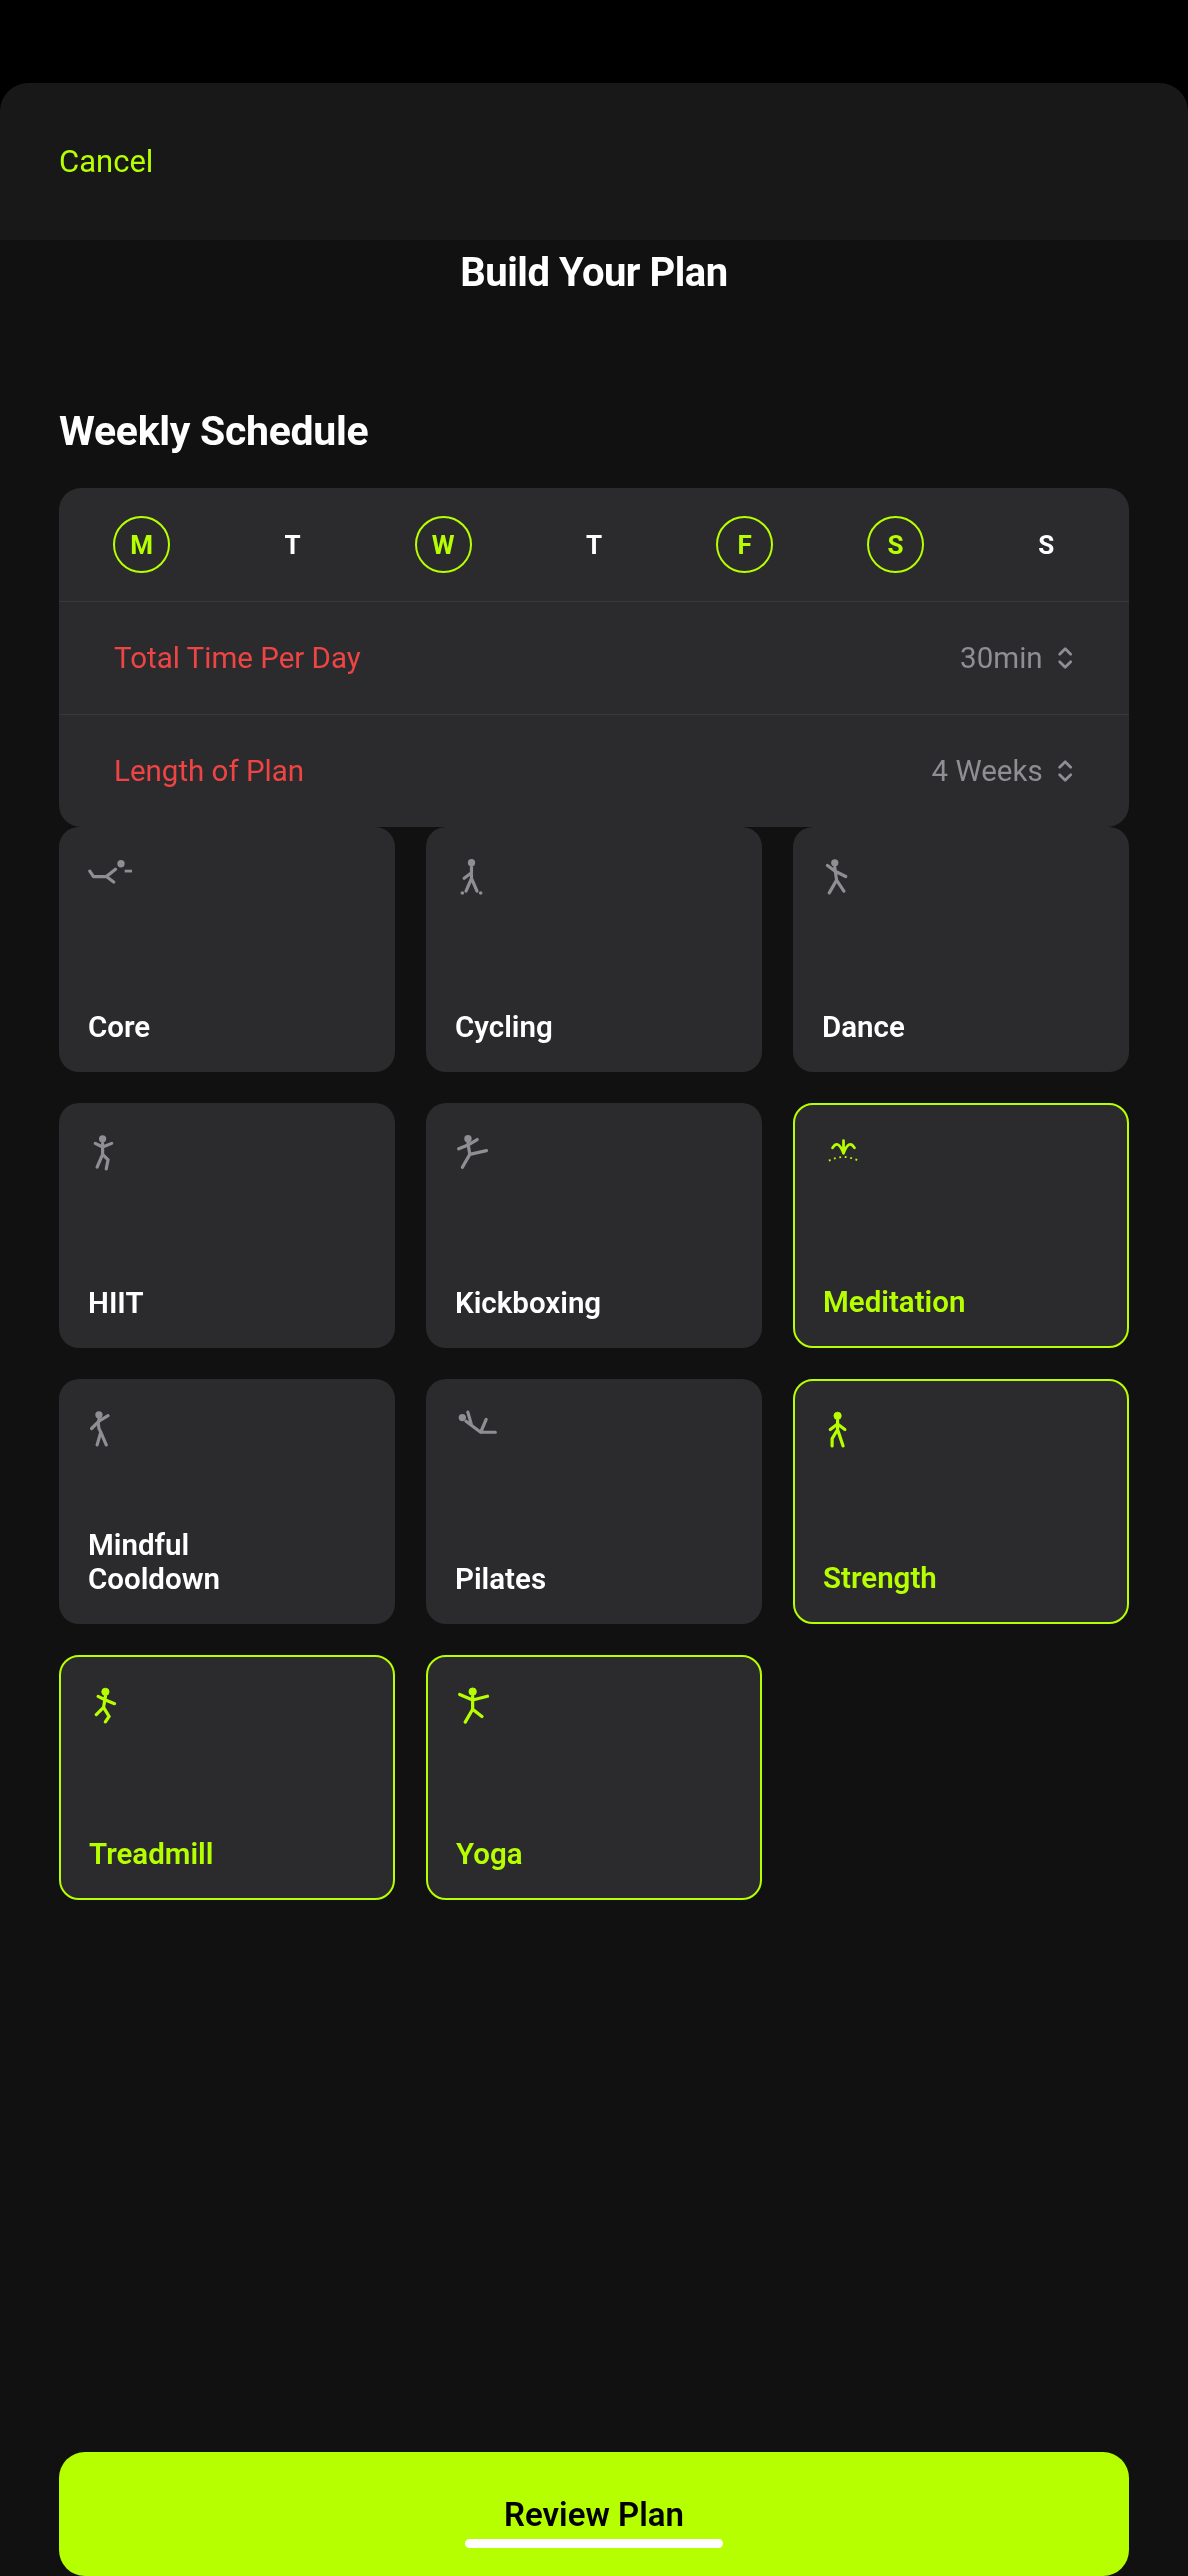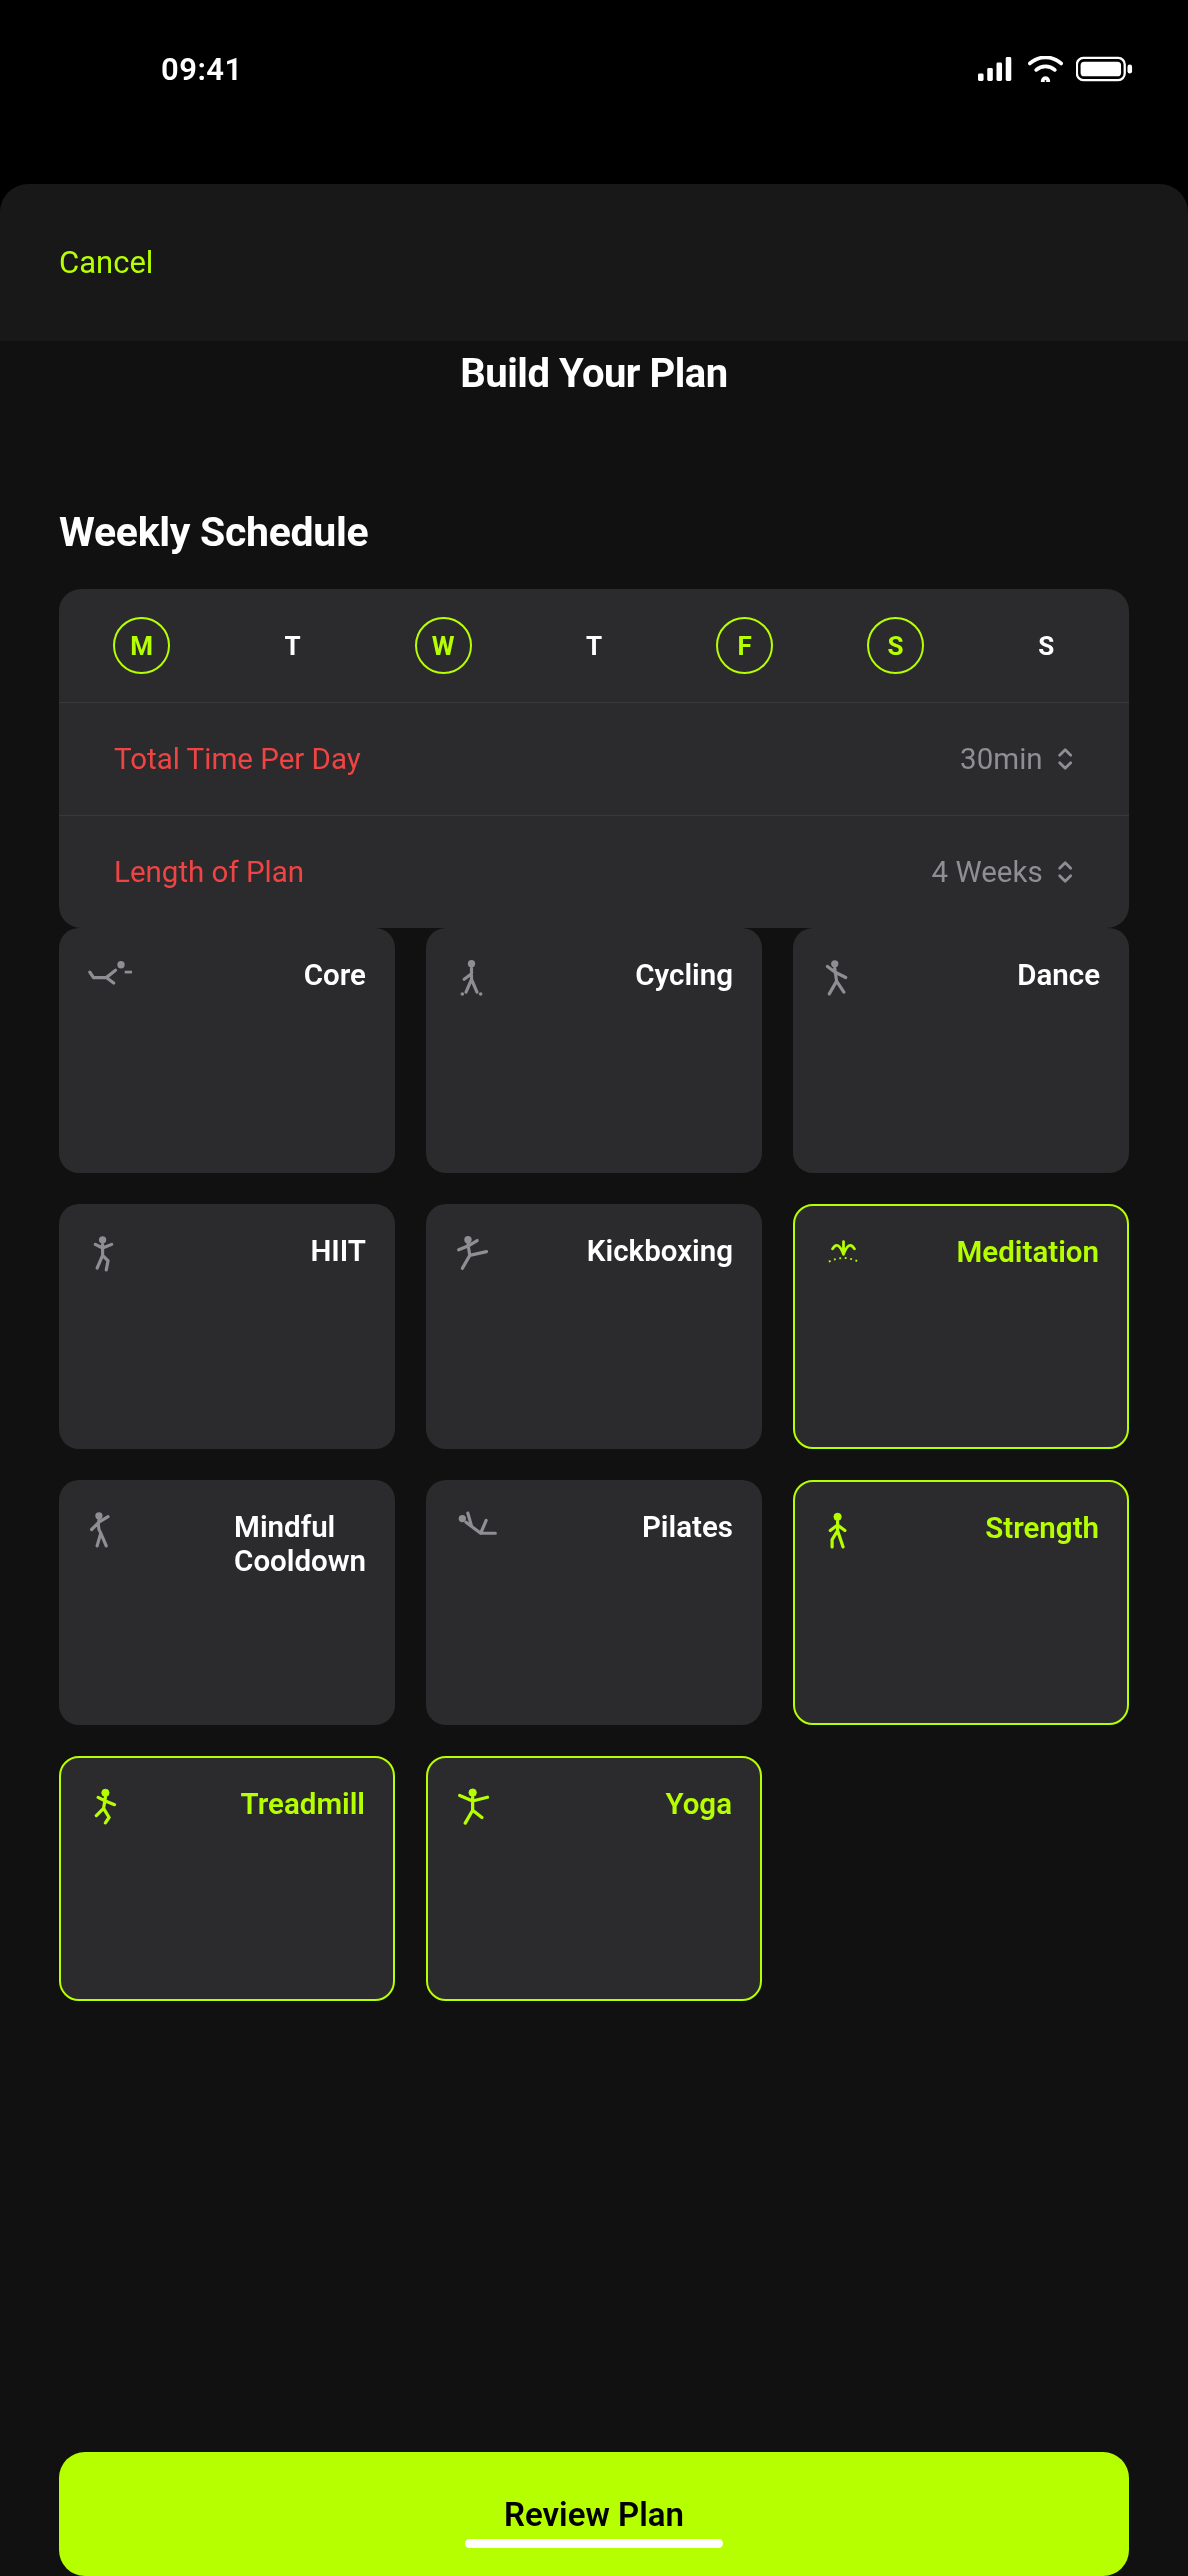--- a/index.html
+++ b/index.html
@@ -29,66 +29,41 @@
 .day-btn { width: 57px; height: 57px; border-radius: 50%; display: flex; align-items: center; justify-content: center; font-size: 26px; font-weight: 700; color: #fff; }
 .day-btn.selected { border: 2.8px solid #b6ff00; color: #b6ff00; }
 .row-sep { border-top: 0.9px solid rgba(255,255,255,0.07); }
 .kv-row { display: flex; align-items: center; justify-content: space-between; padding: 39px 55px; }
 .kv-label { font-size: 29.5px; color: #ef4444; }
 .kv-value { display: flex; align-items: center; gap: 13px; color: #8e8e93; font-size: 29.5px; }
 .stepper-icon svg { display:block; }
 
 
 .activity-grid { display: grid; grid-template-columns: repeat(3, 1fr); gap: 31px; }
-.activity-tile { background: #2b2b2d; border-radius: 20px; height: 245px; padding: 29.5px 28px 26px 28px; display: flex; justify-content: space-between; border: 1.8px solid transparent;}
+.activity-tile { background: #2b2b2d; border-radius: 20px; height: 245px; padding: 29.5px 28px 26px 28px; display: flex; flex-direction: column; justify-content: space-between; border: 1.8px solid transparent;}
 .activity-tile.selected { border: 2.8px solid #b6ff00; }
 .activity-tile.selected .tile-icon svg { stroke: #b6ff00; fill: #b6ff00; }
 .activity-tile.selected .tile-label { color: #b6ff00; }
 .tile-icon { height: 37px; }
 .tile-icon svg { display:block; }
 .tile-label { font-size: 29.5px; font-weight: 600; line-height: 1.15; }
 
 
 .cta-wrap { padding: 74px 59px 0 59px; }
 .cta-btn { width: 100%; height: 124px; background: #b6ff00; color: #000; border-radius: 26px; font-size: 33px; font-weight: 600; display: flex; align-items: center; justify-content: center; }
 
 
 .home-indicator { position: absolute; bottom: 28px; left: 50%; transform: translateX(-50%); width: 258px; height: 9.2px; background: #fff; border-radius: 9.2px; }
 
 .activity-grid .tile-label { white-space: pre-line; }
 </style>
 </head>
 <body>
 
 <div class="screen">
-  <div class="status-bar">
-    <div class="status-time">09:41</div>
-    <div class="status-icons">
-      <span>
-        <svg width="37" height="24" viewBox="0 0 40 26">
-            <rect x="0" y="18" width="6" height="8" rx="1.5" fill="#fff"></rect>
-            <rect x="10" y="12" width="6" height="14" rx="1.5" fill="#fff"></rect>
-            <rect x="20" y="6" width="6" height="20" rx="1.5" fill="#fff"></rect>
-            <rect x="30" y="0" width="6" height="26" rx="1.5" fill="#fff"></rect>
-          </svg>
-      </span>
-      <span>
-        <svg width="35" height="26" viewBox="0 0 38 28">
-            <path d="M19 24 a3 3 0 1 0 0.001 0 M9 15 a15 15 0 0 1 20 0 M2 8 a25 25 0 0 1 34 0" stroke="#fff" stroke-width="4" fill="none" stroke-linecap="round"></path>
-          </svg>
-      </span>
-      <span>
-        <svg width="57" height="26" viewBox="0 0 62 28">
-            <rect x="1" y="2" width="52" height="24" rx="7" stroke="#fff" stroke-width="2.5" fill="none"></rect>
-            <rect x="5" y="6" width="44" height="16" rx="4" fill="#fff"></rect>
-            <rect x="56" y="9" width="5" height="10" rx="2.5" fill="#fff"></rect>
-          </svg>
-      </span>
-    </div>
-  </div>
 
   <div class="sheet">
     <div class="nav">
       <span class="cancel">Cancel</span>
     </div>
     <h1 class="page-title">Build Your Plan</h1>
 
     <div class="scroll-area">
       <h2 class="section-heading">Weekly Schedule</h2>
 

